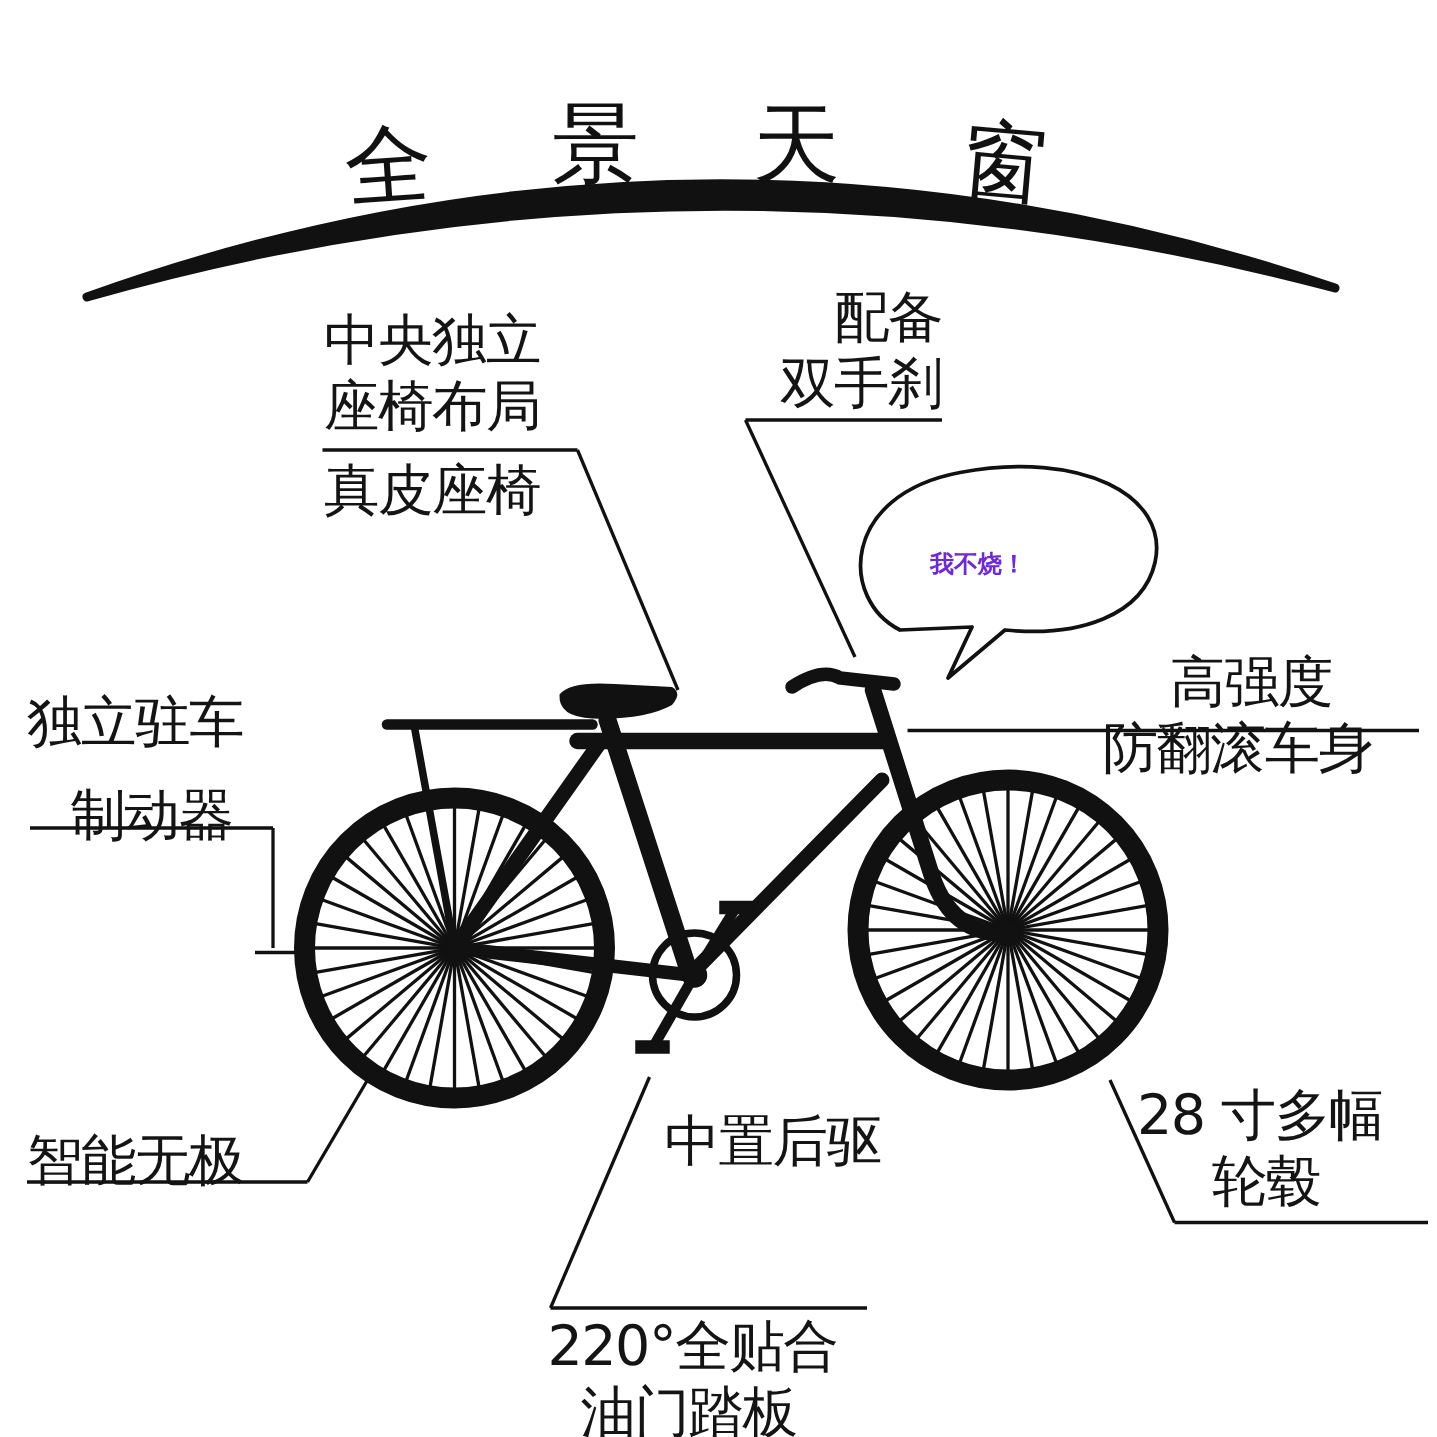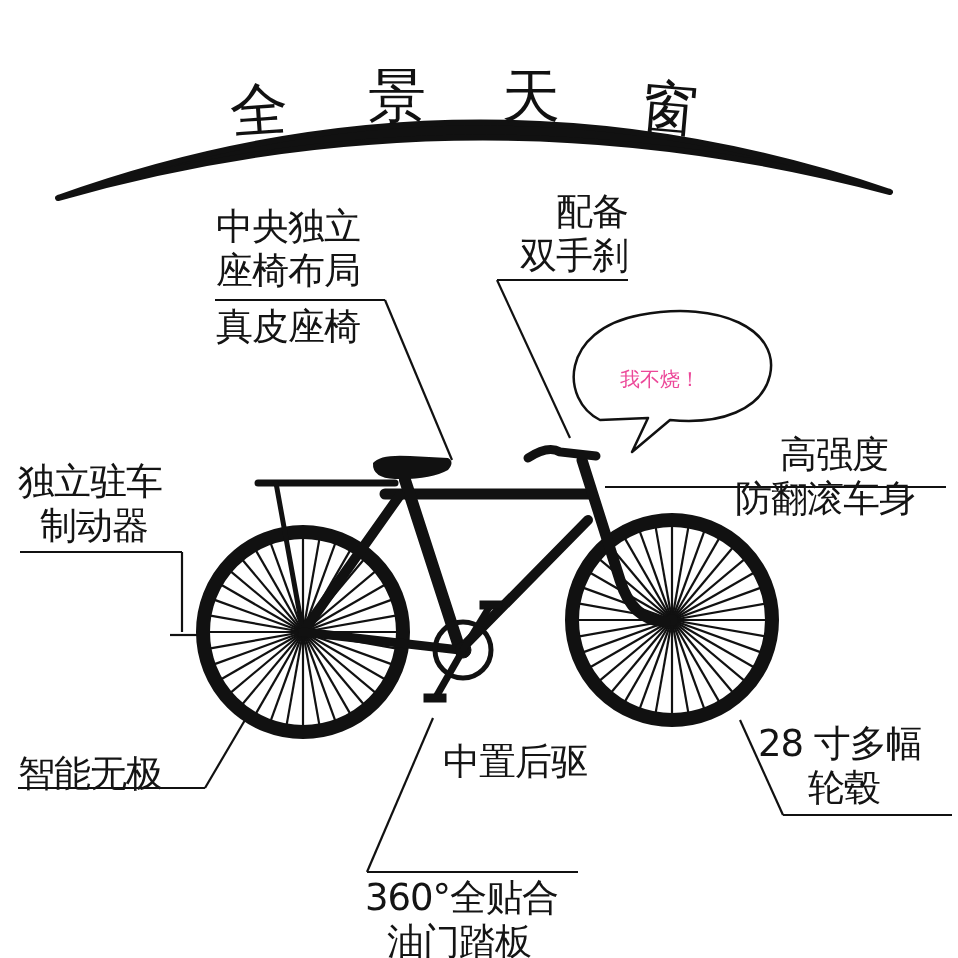--- a/index.html
+++ b/index.html
@@ -3,21 +3,21 @@
 <meta charset="utf-8">
 <style>
   html, body { margin: 0; padding: 0; background: #ffffff; }
   body { width: 958px; height: 958px; overflow: hidden; position: relative;
          font-family: "DejaVu Sans", sans-serif; color: #111; }
   .stage { position: absolute; left: 0; top: 0; width: 958px; height: 958px; }
   svg.art { position: absolute; left: 0; top: 0; }
   .lbl { position: absolute; font-size: 37px; line-height: 44px; color: #141414;
          white-space: nowrap; letter-spacing: -1px; }
   .title-ch { position: absolute; font-size: 58px; font-weight: normal; color: #111; }
-  .bubble-text { position: absolute; font-size: 20px; font-weight: normal; color: #ec4899; }
+  .bubble-text { position: absolute; font-size: 16px; font-weight: bold; color: #6d28d9; }
 </style>
 </head>
 <body>
 
 <div class="stage">
 
   <svg class="art" width="958" height="958" viewBox="0 0 958 958">
 
     <path d="M 58 198 Q 470 50 890 192 Q 470 80 58 198 Z" fill="#111" stroke="#111" stroke-width="6" stroke-linejoin="round"></path>
 
@@ -186,35 +186,35 @@
   <div class="lbl" style="left:500px; top:190px; text-align:right; width:128px;">
     <div>配备</div>
     <div>双手刹</div>
   </div>
 
   <div class="lbl" style="left:735px; top:398px; width:212px;">
     <div style="padding-left:45px;margin-top:35px;">高强度</div>
     <div>防翻滚车身</div>
   </div>
 
-  <div class="lbl" style="left:18px; top:460px;">
+  <div class="lbl" style="left:18px; top:460px;text-align:center;">
     <div>独立驻车</div>
-    <div style="padding-left:22px;">制动器</div>
+    <div style="padding-left:22px;margin-top:18px;">制动器</div>
   </div>
 
   <div class="lbl" style="left:18px; top:752px;">
     <div>智能无极</div>
   </div>
 
   <div class="lbl" style="left:443px; top:742px;font-family:Liberation Mono, monospace;">
     <div>中置后驱</div>
   </div>
 
   <div class="lbl" style="left:365px; top:876px;">
-    <div>360°全贴合</div>
+    <div>220°全贴合</div>
     <div style="padding-left:22px;">油门踏板</div>
   </div>
 
   <div class="lbl" style="left:758px; top:722px;">
     <div>28 寸多幅</div>
     <div style="padding-left:50px;">轮毂</div>
   </div>
 </div>
 
 </body></html>

